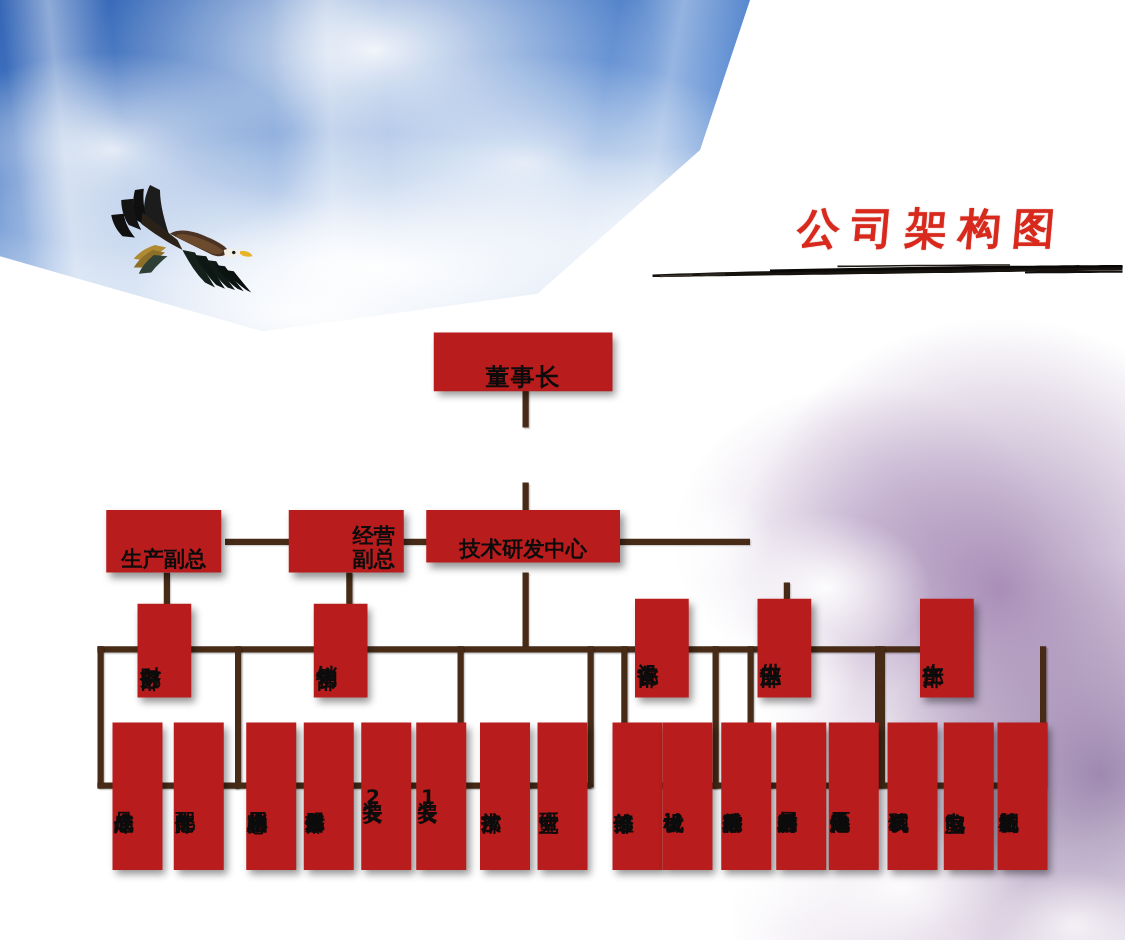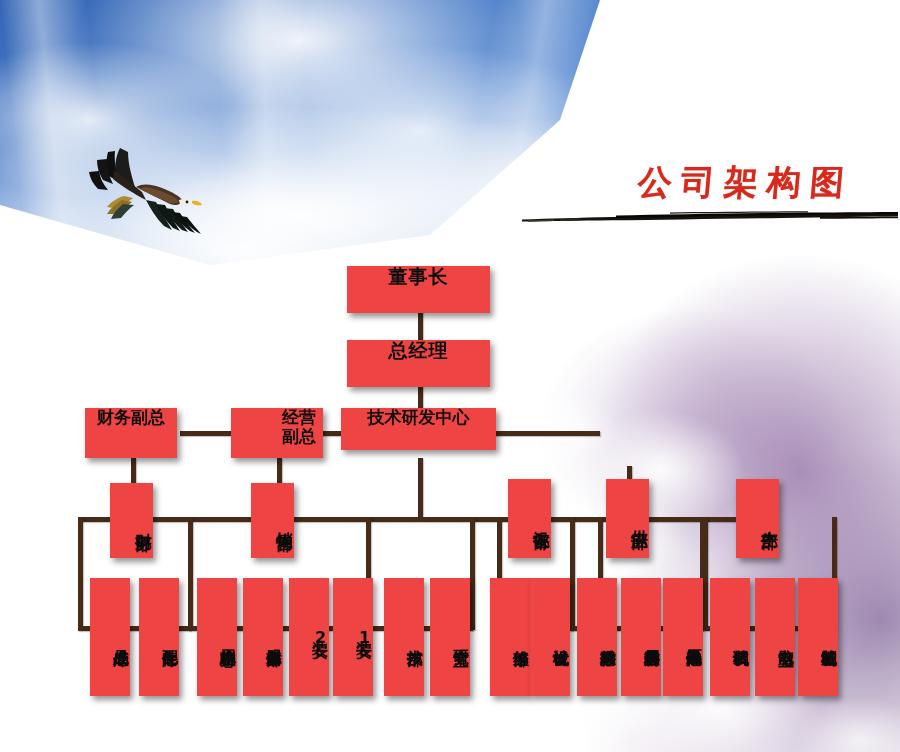--- a/index.html
+++ b/index.html
@@ -88,24 +88,24 @@
   .brush-rule{position:absolute;left:0px;top:48px;width:380px;height:16px;}
 
   
   #chart{position:absolute;inset:0;}
   .line{position:absolute;background:#472b17;box-shadow:1px 1px 1px rgba(0,0,0,.22);}
   .line.h{height:5px;}
   .line.v{width:5px;}
 
   .node{
     position:absolute;
-    background:#ef4444;
+    background:#b91c1c;
     box-shadow:3px 4px 6px rgba(0,0,0,.42);
     color:#0c0c0c;
-    display:flex;align-items:flex-start;justify-content:center;
+    display:flex;align-items:flex-end;justify-content:center;
     text-align:center;
     font-family:"DejaVu Sans","Liberation Sans",sans-serif;
     font-weight:700;
     line-height:1.12;
     box-sizing:border-box;
   }
   .node.lvl1{font-size:19px;letter-spacing:1px;}
   .node.lvl2{font-size:17px;letter-spacing:0px;}
   .node.vert{
     writing-mode:vertical-rl;
@@ -203,26 +203,23 @@
     <div class="line h" style="left:188px;top:626px;width:181px;"></div>
     <div class="line h" style="left:366px;top:626px;width:107px;"></div>
     <div class="line h" style="left:497px;top:626px;width:76px;"></div>
     <div class="line h" style="left:570px;top:626px;width:133px;"></div>
     <div class="line h" style="left:700px;top:626px;width:135px;"></div>
 
     <div class="node lvl1" style="left:347px;top:266px;width:143px;height:47px;">
       <span>董事长</span>
     </div>
 
-    <div class="node lvl1" style="left:347px;top:340px;width:143px;height:47px;">
-      <span>总经理</span>
-    </div>
 
     <div class="node lvl2" style="left:85px;top:408px;width:92px;height:50px;">
-      <span>财务副总</span>
+      <span>生产副总</span>
     </div>
 
     <div class="node lvl2" style="left:231px;top:408px;width:92px;height:50px;padding-left:44px;">
       <span>经营副总</span>
     </div>
 
     <div class="node lvl2" style="left:341px;top:408px;width:155px;height:42px;">
       <span>技术研发中心</span>
     </div>
 

